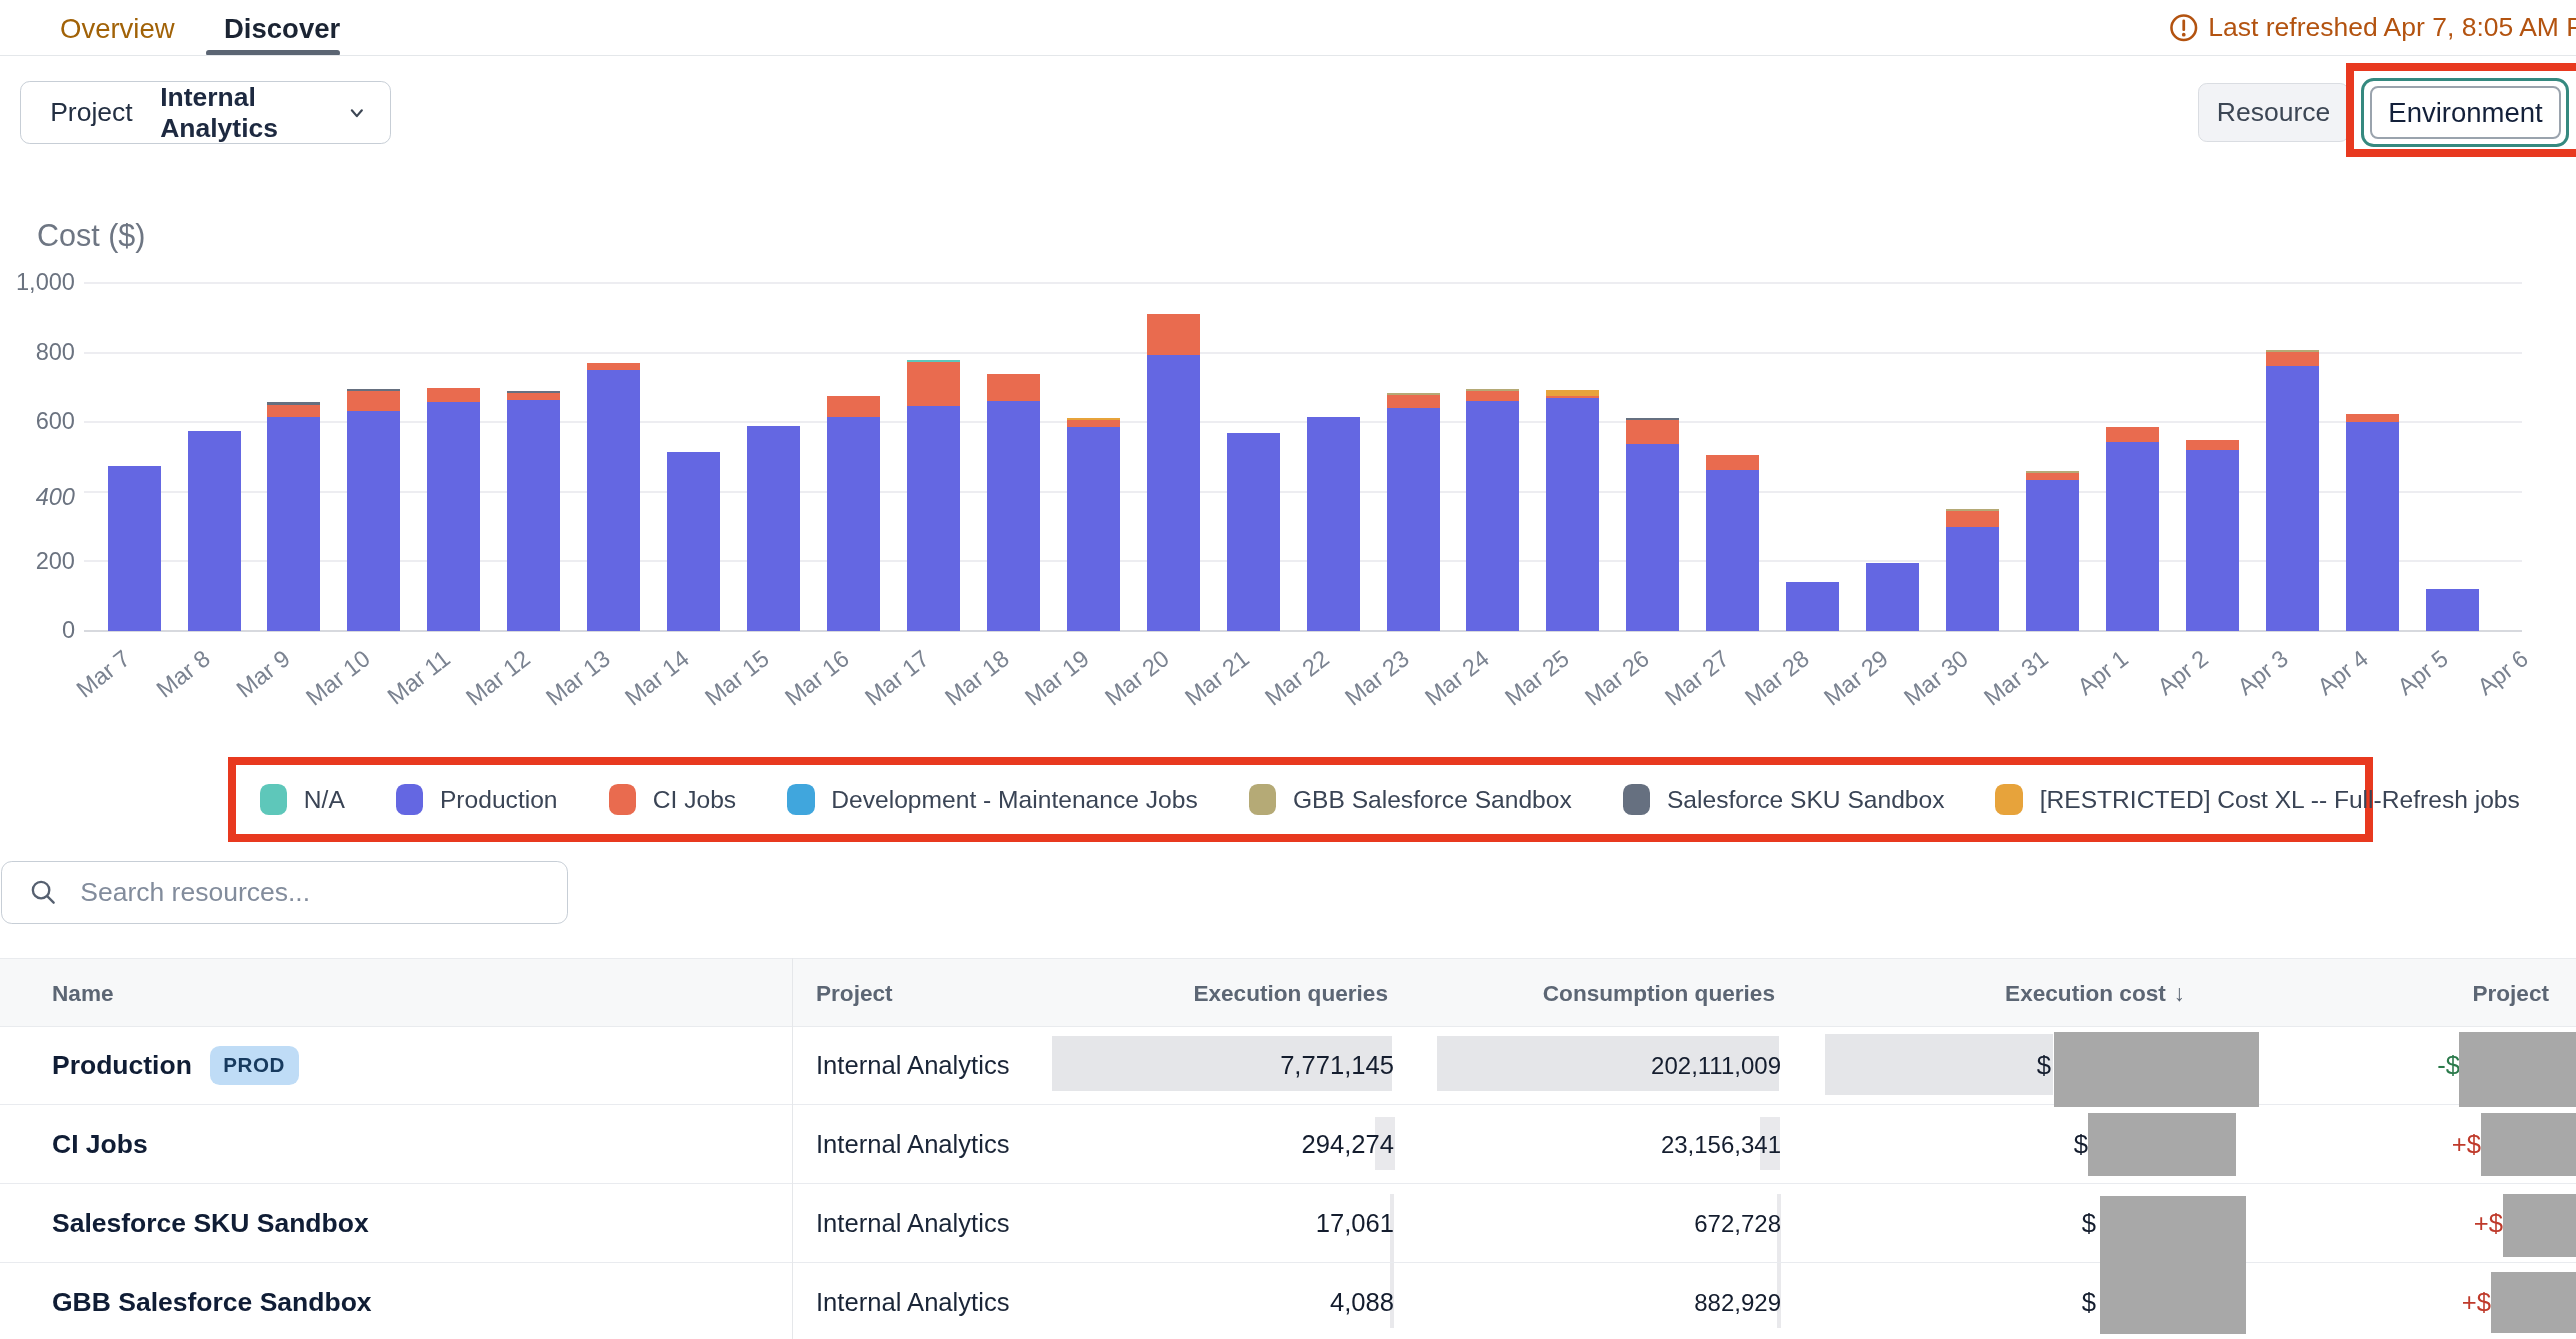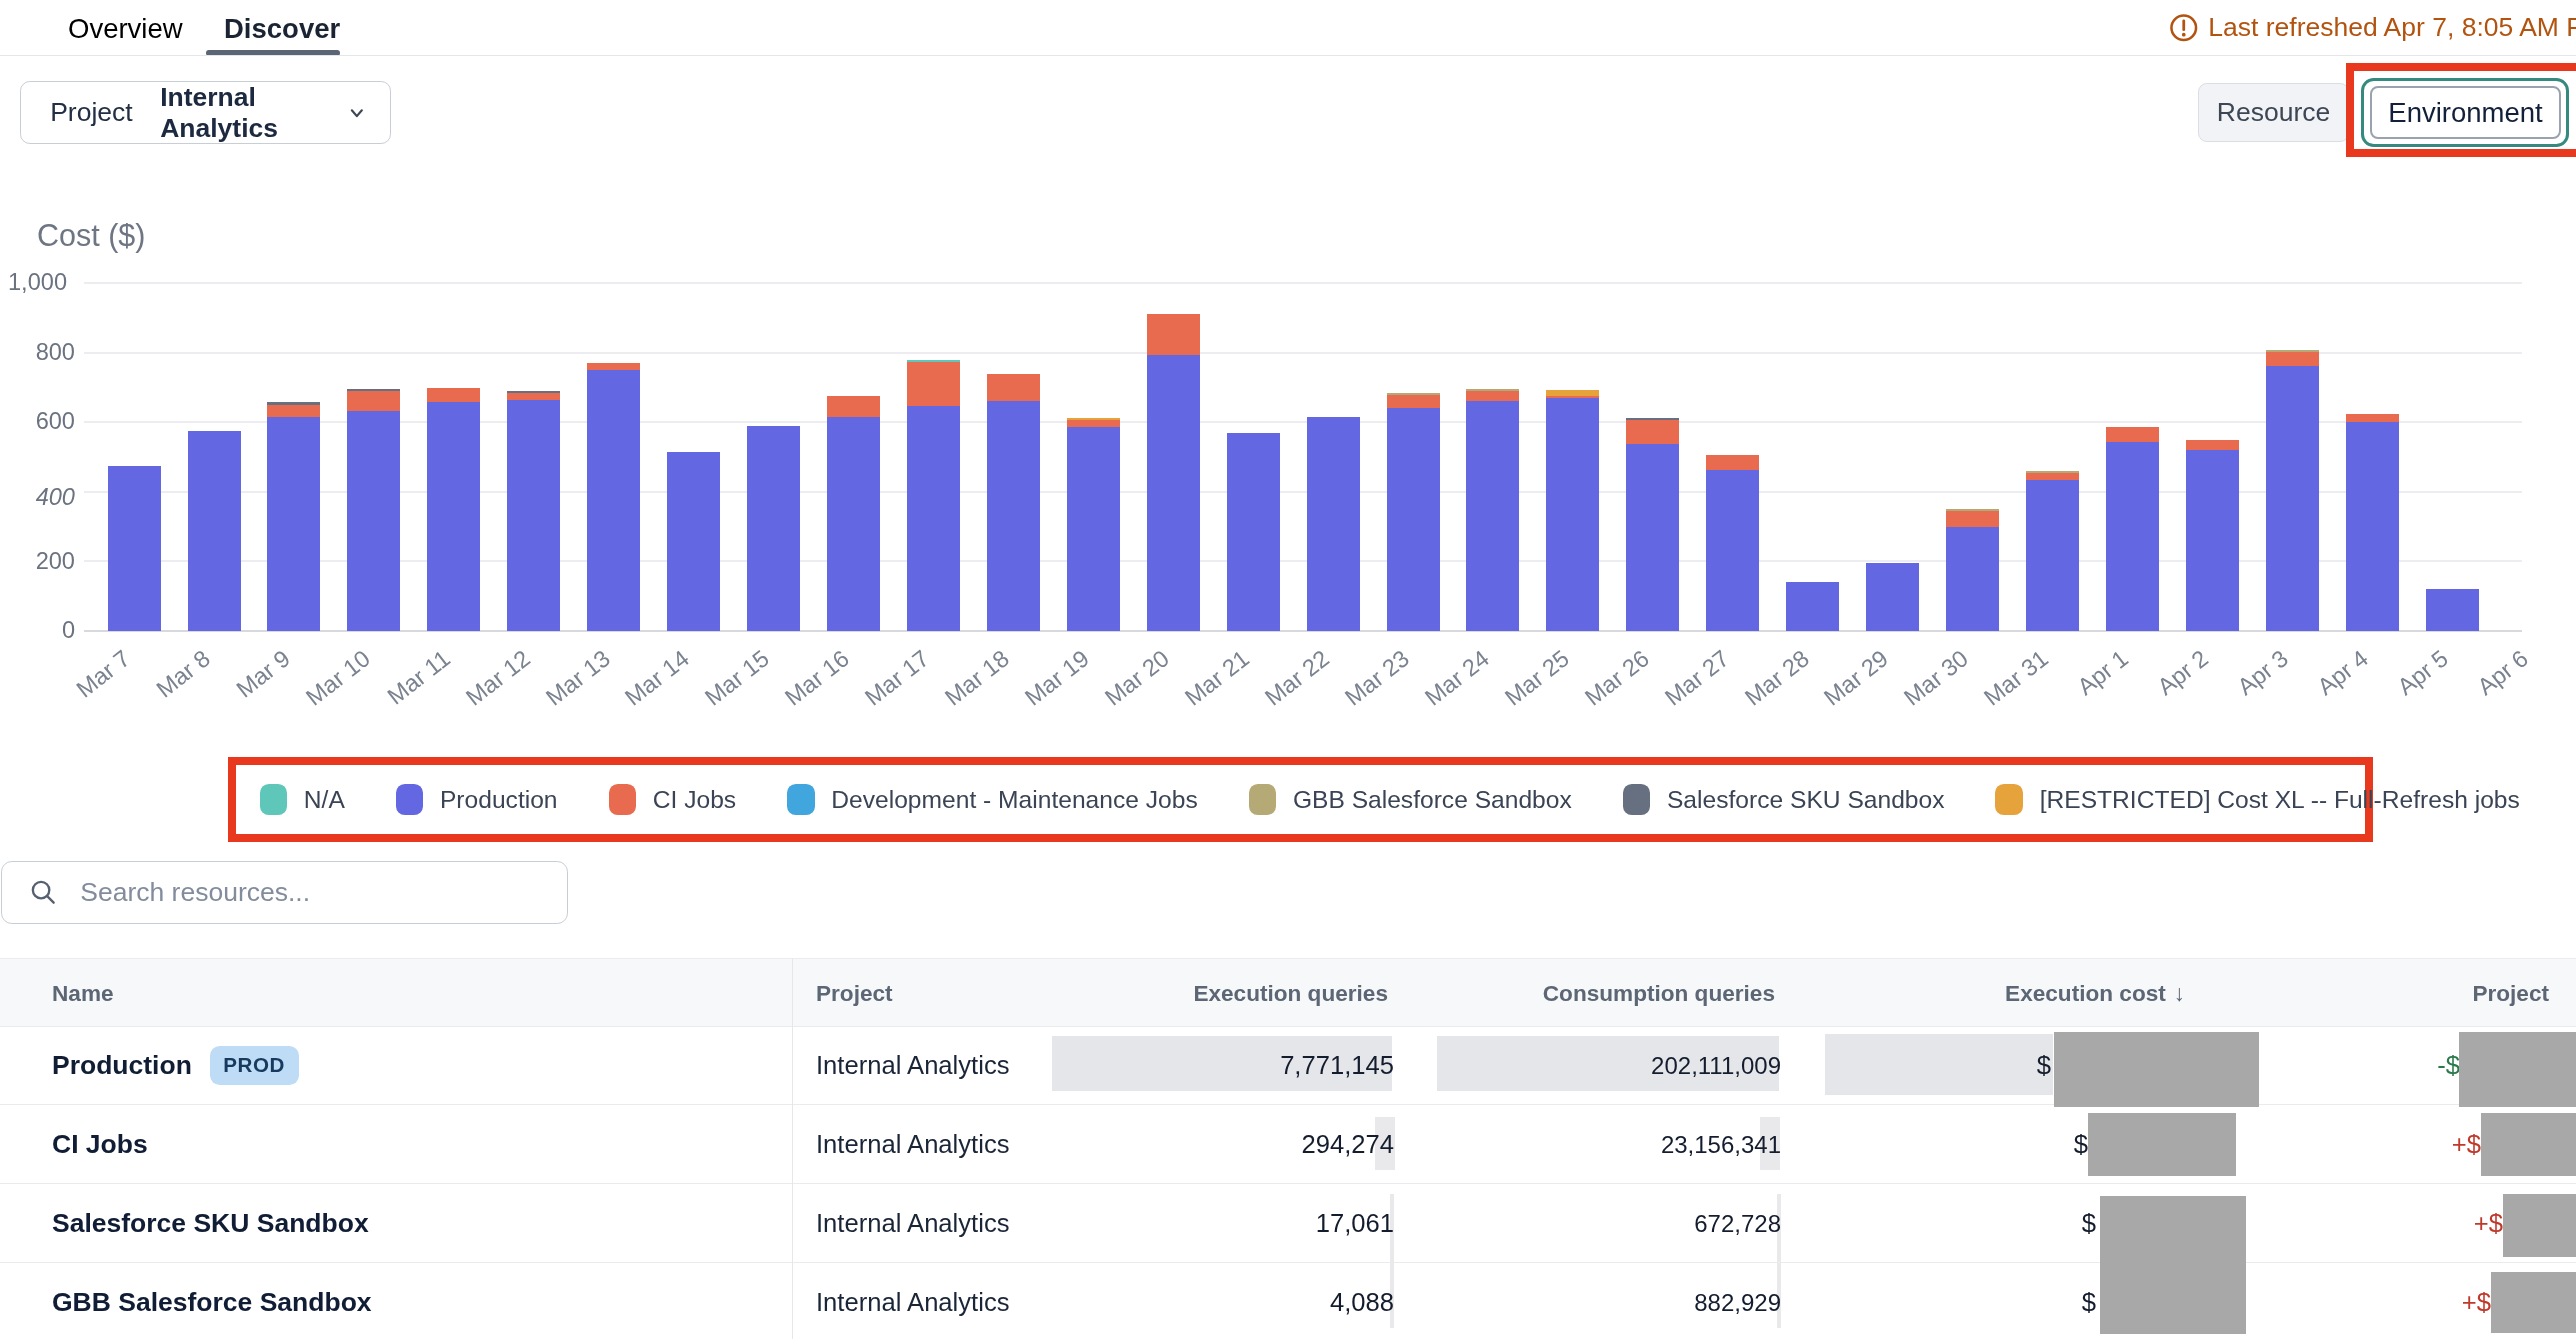--- a/index.html
+++ b/index.html
@@ -2,21 +2,21 @@
 <html><head>
 <meta charset="utf-8">
 <style>
   html,body{margin:0;padding:0;background:#ffffff;}
   #app{position:relative;width:2576px;height:1339px;overflow:hidden;background:#fff;
        font-family:"Liberation Sans", sans-serif;color:#1c2637;}
 
   
   .topbar-border{position:absolute;left:0;top:55px;width:2576px;height:1px;background:#e4e7ea;}
   .tab{position:absolute;top:11.8px;font-size:27.5px;line-height:33px;cursor:pointer;}
-  .tab-overview{left:68px;color:#000000;font-weight:400;}
+  .tab-overview{left:60px;color:#a16207;font-weight:400;}
   .tab-discover{left:224px;color:#1b2433;font-weight:700;}
   .tab-underline{position:absolute;left:206px;top:50px;width:134px;height:5.9px;background:#5b6573;border-radius:2.9px;}
 
   .refresh-wrap{position:absolute;left:2169px;top:9.8px;width:492px;height:35px;white-space:nowrap;color:#b35310;font-size:26.5px;line-height:35px;}
   .refresh-wrap svg{vertical-align:-6.9px;margin-right:9.8px;}
 
   
   .project-btn{position:absolute;left:19.7px;top:81px;width:371px;height:63px;background:#fff;
     border:1.5px solid #c7ced6;border-radius:9.8px;display:flex;align-items:center;box-sizing:border-box;
     padding:0 21.6px 0 29.5px;font-size:26.5px;color:#232f42;cursor:pointer;}
@@ -124,21 +124,21 @@
     </svg>
   </div>
 
   <div class="resource-btn">Resource</div>
   <div class="env-annotation"></div>
   <div class="env-ring"></div>
   <div class="env-btn">Environment</div>
 
   <div class="chart-title">Cost ($)</div>
   <div class="ylabels">
-      <div class="ylabel" style="top: -14.7px; text-align: center;">1,000</div>
+      <div class="ylabel" style="top: -14.7px;">1,000</div>
       <div class="ylabel" style="top: 55px;">800</div>
       <div class="ylabel" style="top: 124px;">600</div>
       <div class="ylabel" style="top: 200px; font-style: italic;">400</div>
       <div class="ylabel" style="top: 264px;">200</div>
       <div class="ylabel" style="top: 333px;">0</div>
     </div>
   <div class="plot">
       <div class="gridline" style="top: -1px;"></div>
       <div class="gridline" style="top: 69px;"></div>
       <div class="gridline" style="top: 138px;"></div>

